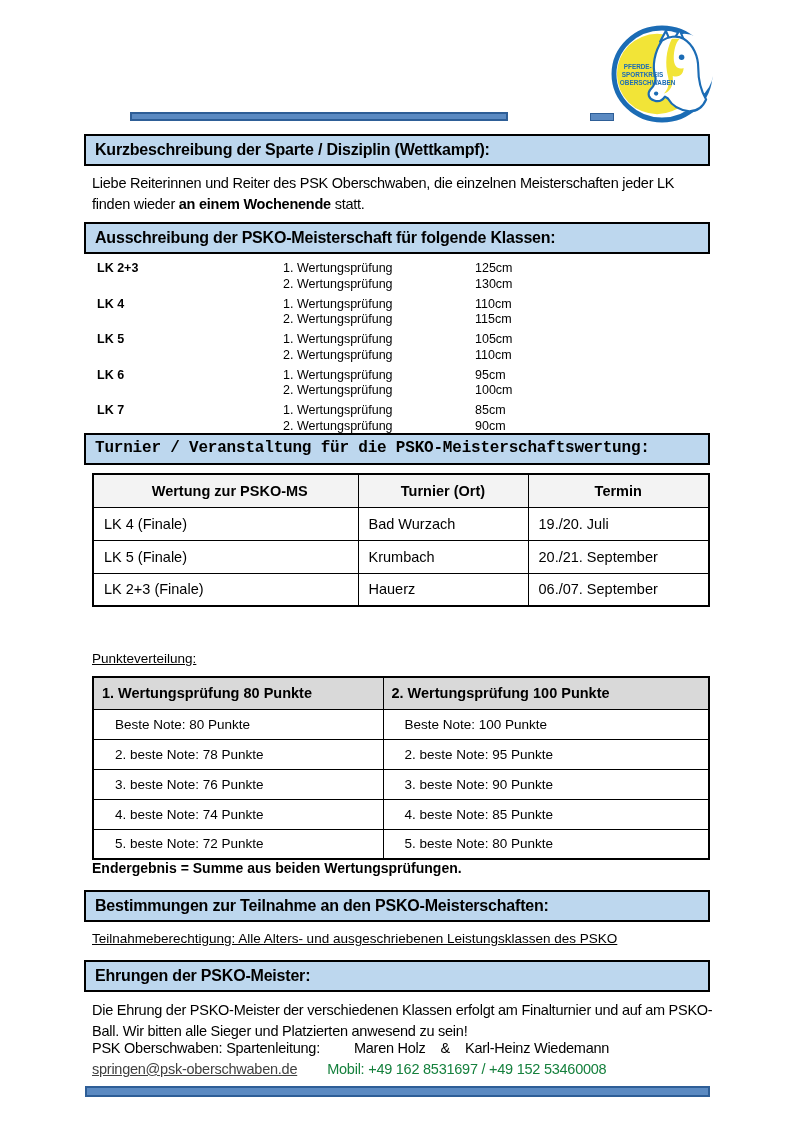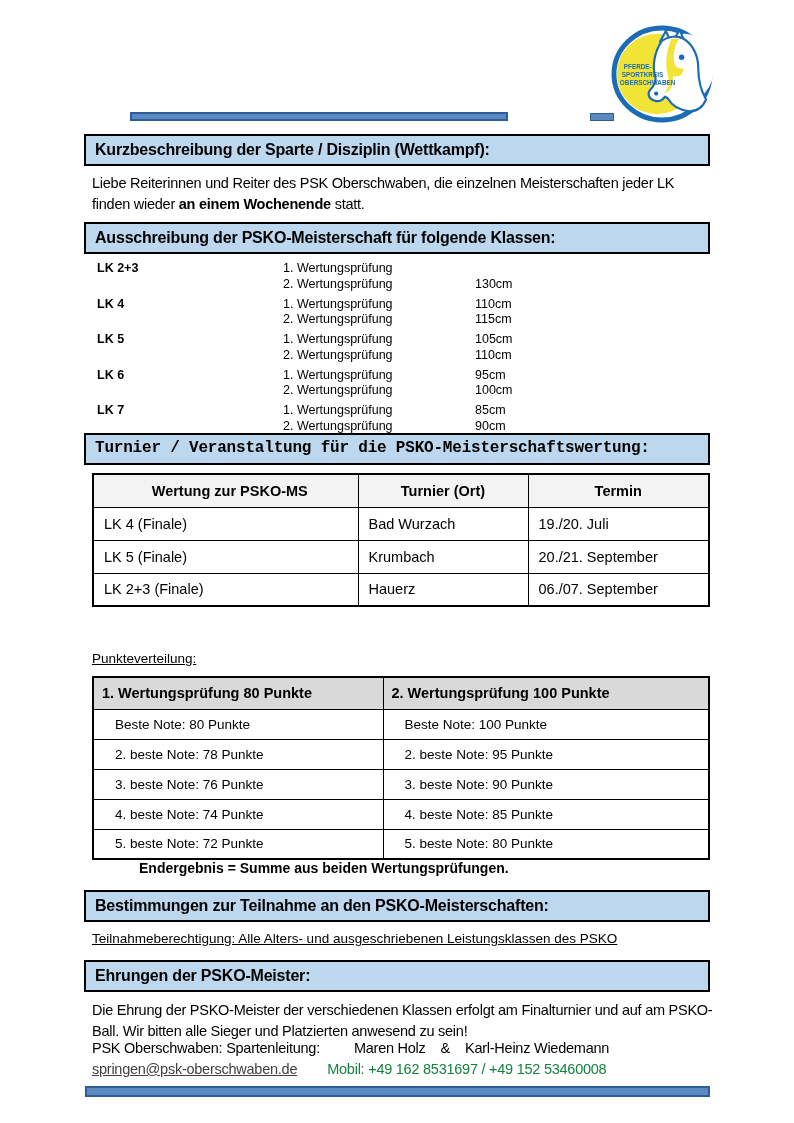--- a/index.html
+++ b/index.html
@@ -46,21 +46,21 @@
   .t-table .c1 { width:265px;padding-left:8px; } .t-table .c2 { width:170px; } .t-table .c3 { width:181px; }
 
   .punkte-label { position:absolute; left:92px; top:651px; font-size:13.5px;
                   text-decoration:underline; }
 
   .p-table { top:676px; width:616px; border:2px solid #000; }
   .p-table th { background:#d9d9d9; font-weight:bold; height:32px; font-size:14.5px; padding-left:8px; }
   .p-table td { height:30px; font-size:13.5px; padding-left:21px; }
   .p-table .pc1 { width:290px; } .p-table .pc2 { width:326px; }
 
-  .endergebnis { position:absolute; left:92px; top:860px; font-size:14px; font-weight:bold;margin-left:47px; }
+  .endergebnis { position:absolute; left:92px; top:860px; font-size:14px; font-weight:bold; }
 
   .underline-line { position:absolute; left:92px; font-size:13.5px; text-decoration:underline; }
   .teilnahme { top:931px; }
 
   .contact { position:absolute; left:92px; font-size:14.5px; letter-spacing:-0.25px; white-space:nowrap; }
   .contact1 { top:1040px; } .contact2 { top:1061px; }
   .leader1 { margin-left:34px; } .amp { margin-left:15px; } .leader2 { margin-left:15px; }
   .email { color:#404040; text-decoration:underline; }
   .mobile { margin-left:30px; color:#15803d; }
 
@@ -96,20 +96,21 @@
   <div class="sec-header sec1">Kurzbeschreibung der Sparte / Disziplin (Wettkampf):</div>
 
   <div class="para p1"><span>Liebe Reiterinnen und Reiter des PSK Oberschwaben, die einzelnen Meisterschaften jeder LK finden wieder </span><span class="bold">an einem Wochenende</span><span> statt.</span></div>
 
   <div class="sec-header sec2">Ausschreibung der PSKO-Meisterschaft für folgende Klassen:</div>
 
   <div class="classes">
     <div class="class-group">
       <div class="lk">LK 2+3</div>
       <div class="tn">1. Wertungsprüfung</div>
+      <div class="th">125cm</div>
       <div class="tn">2. Wertungsprüfung</div>
       <div class="th">130cm</div>
     </div>
     <div class="class-group">
       <div class="lk">LK 4</div>
       <div class="tn">1. Wertungsprüfung</div>
       <div class="th">110cm</div>
       <div class="tn">2. Wertungsprüfung</div>
       <div class="th">115cm</div>
     </div>

